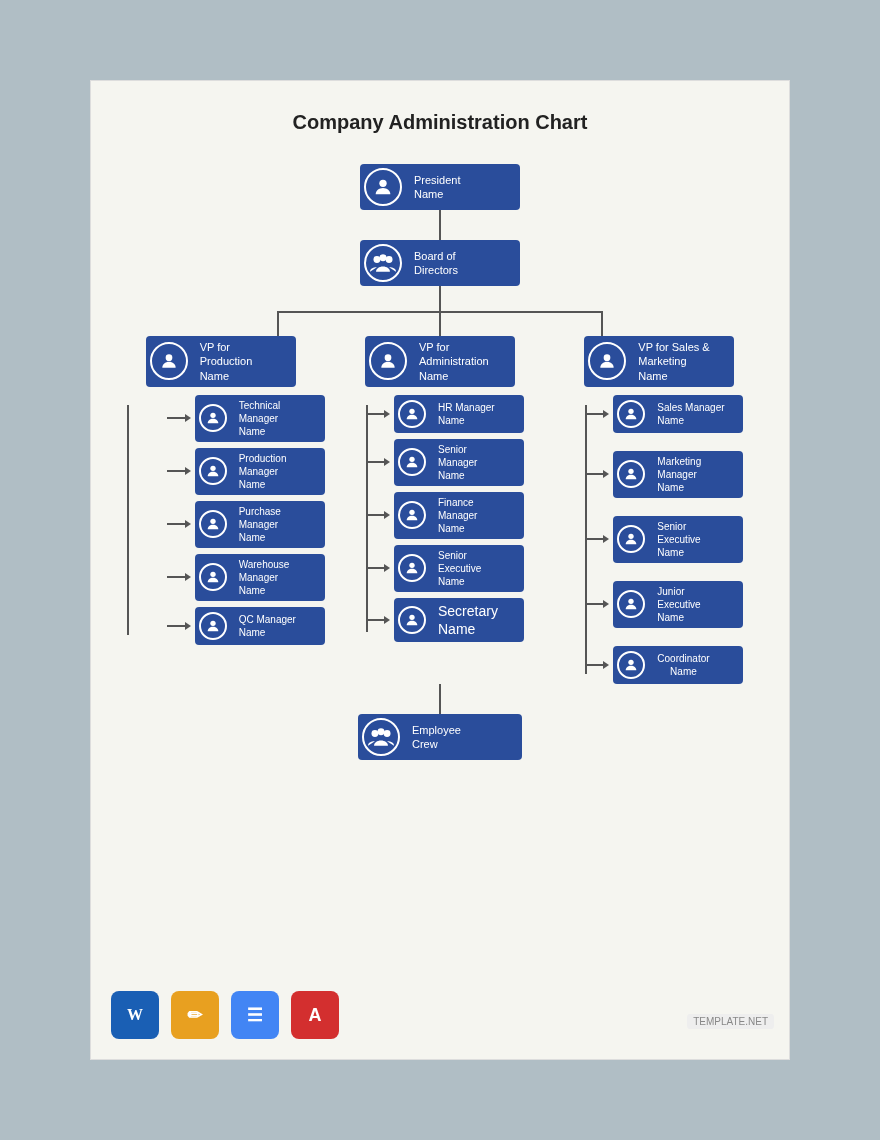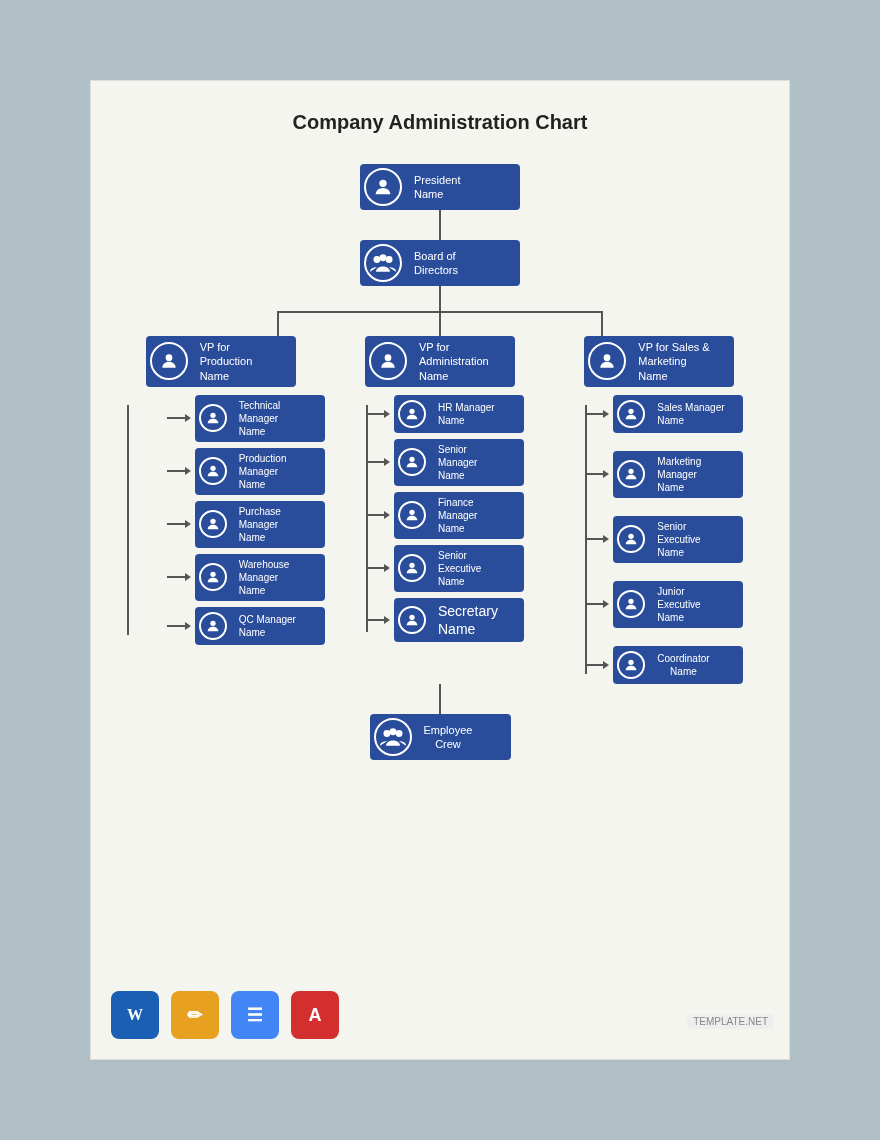--- a/index.html
+++ b/index.html
@@ -541,21 +541,21 @@
               </div>
             </div>
           </div>
         </div>
       </div>
 
     </div>
 
     <div class="v-line" style="height:30px;"></div>
 
-    <div class="node" style="width:141px;text-align:center;">
+    <div class="node" style="width:164px;">
       <div class="node-icon group">
         <svg width="26" height="22" viewBox="0 0 30 24" fill="white">
           <circle cx="8" cy="8" r="4"></circle>
           <circle cx="22" cy="8" r="4"></circle>
           <circle cx="15" cy="6" r="4"></circle>
           <path d="M0 22c0-3 3-5 8-5"></path>
           <path d="M30 22c0-3-3-5-8-5"></path>
           <path d="M7 22c0-3.5 3.5-6 8-6s8 2.5 8 6"></path>
         </svg>
       </div>

